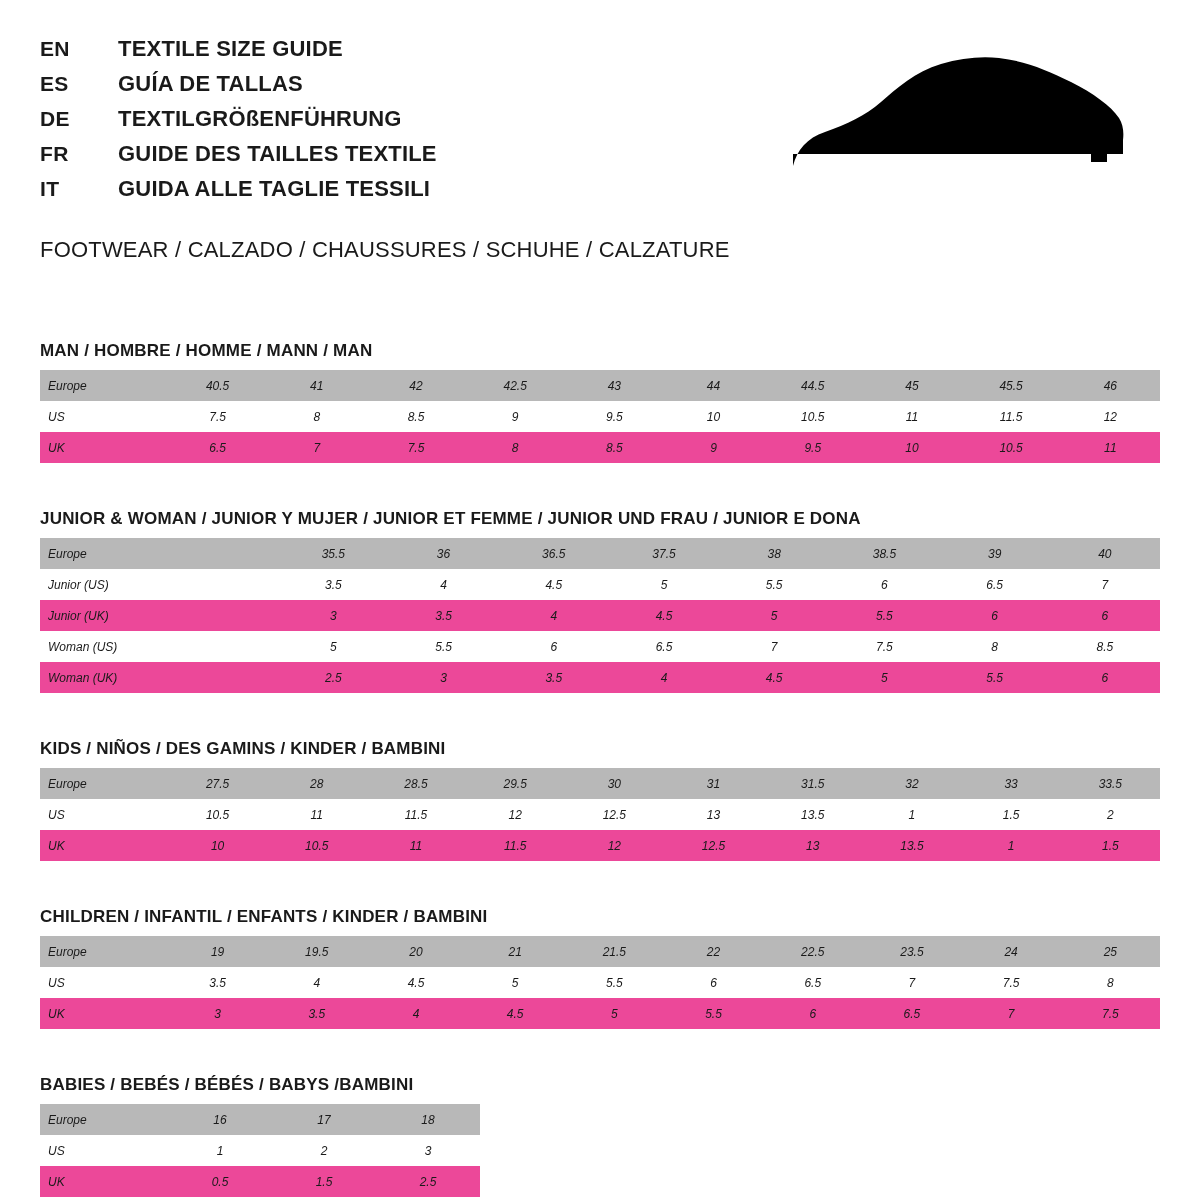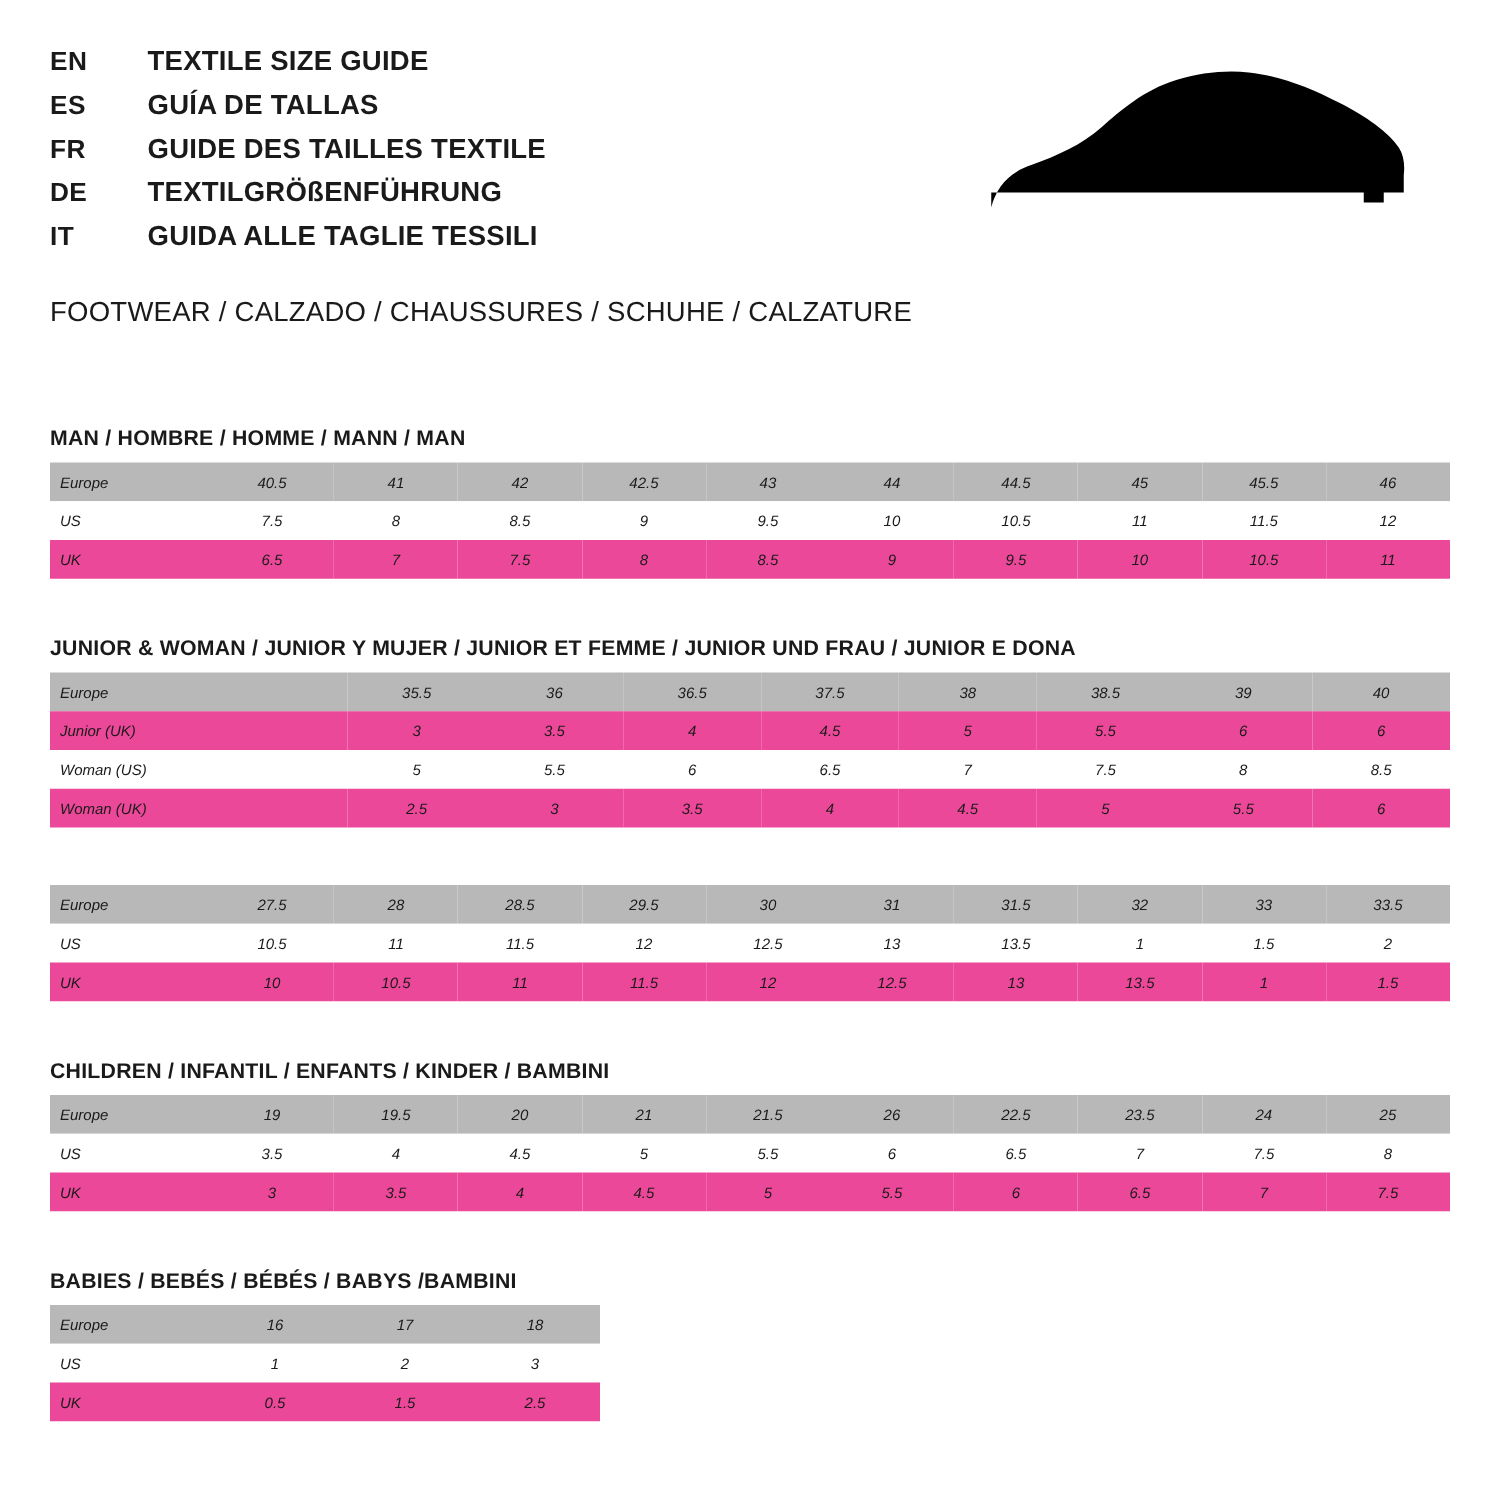--- a/index.html
+++ b/index.html
@@ -109,26 +109,26 @@
     <div class="lang-block">
       <div class="lang-row">
         <span class="lang-code">EN</span>
         <span class="lang-text">TEXTILE SIZE GUIDE</span>
       </div>
       <div class="lang-row">
         <span class="lang-code">ES</span>
         <span class="lang-text">GUÍA DE TALLAS</span>
       </div>
       <div class="lang-row">
+        <span class="lang-code">DE</span>
+        <span class="lang-text">TEXTILGRÖßENFÜHRUNG</span>
+      </div>
+      <div class="lang-row">
         <span class="lang-code">FR</span>
         <span class="lang-text">GUIDE DES TAILLES TEXTILE</span>
-      </div>
-      <div class="lang-row">
-        <span class="lang-code">DE</span>
-        <span class="lang-text">TEXTILGRÖßENFÜHRUNG</span>
       </div>
       <div class="lang-row">
         <span class="lang-code">IT</span>
         <span class="lang-text">GUIDA ALLE TAGLIE TESSILI</span>
       </div>
     </div>
 
     <div class="shoe-icon">
       <svg width="340" height="130" viewBox="0 0 340 130" xmlns="http://www.w3.org/2000/svg">
         <path fill="#000000" d="M8 112 C12 96 22 84 40 78 C62 70 80 62 96 48 C112 34 130 18 156 10 C176 4 196 2 214 4 C240 7 262 16 286 28 C308 39 326 52 334 64 C338 70 339 78 338 86 L338 100 L322 100 L322 108 L306 108 L306 100 L8 100 Z"></path>
@@ -194,20 +194,32 @@
         <td></td>
         <td>35.5</td>
         <td>36</td>
         <td>36.5</td>
         <td>37.5</td>
         <td>38</td>
         <td>38.5</td>
         <td>39</td>
         <td>40</td>
       </tr>
+      <tr class="odd">
+        <td class="label col-label">Junior (US)</td>
+        <td></td>
+        <td>3.5</td>
+        <td>4</td>
+        <td>4.5</td>
+        <td>5</td>
+        <td>5.5</td>
+        <td>6</td>
+        <td>6.5</td>
+        <td>7</td>
+      </tr>
       <tr class="even">
         <td class="label col-label">Junior (UK)</td>
         <td></td>
         <td>3</td>
         <td>3.5</td>
         <td>4</td>
         <td>4.5</td>
         <td>5</td>
         <td>5.5</td>
         <td>6</td>
@@ -235,20 +247,21 @@
         <td>4.5</td>
         <td>5</td>
         <td>5.5</td>
         <td>6</td>
       </tr>
     </tbody>
       </table>
   </div>
 
   <div class="section">
+    <div class="section-title">KIDS / NIÑOS / DES GAMINS / KINDER / BAMBINI</div>
     <table class="size-table full">
       <tbody>
           <tr class="head">
         <td class="label col-label">Europe</td>
         <td>27.5</td>
         <td>28</td>
         <td>28.5</td>
         <td>29.5</td>
         <td>30</td>
         <td>31</td>
@@ -291,21 +304,21 @@
     <div class="section-title">CHILDREN / INFANTIL / ENFANTS / KINDER / BAMBINI</div>
     <table class="size-table full">
       <tbody>
           <tr class="head">
         <td class="label col-label">Europe</td>
         <td>19</td>
         <td>19.5</td>
         <td>20</td>
         <td>21</td>
         <td>21.5</td>
-        <td>26</td>
+        <td>22</td>
         <td>22.5</td>
         <td>23.5</td>
         <td>24</td>
         <td>25</td>
       </tr>
       <tr class="odd">
         <td class="label col-label">US</td>
         <td>3.5</td>
         <td>4</td>
         <td>4.5</td>

